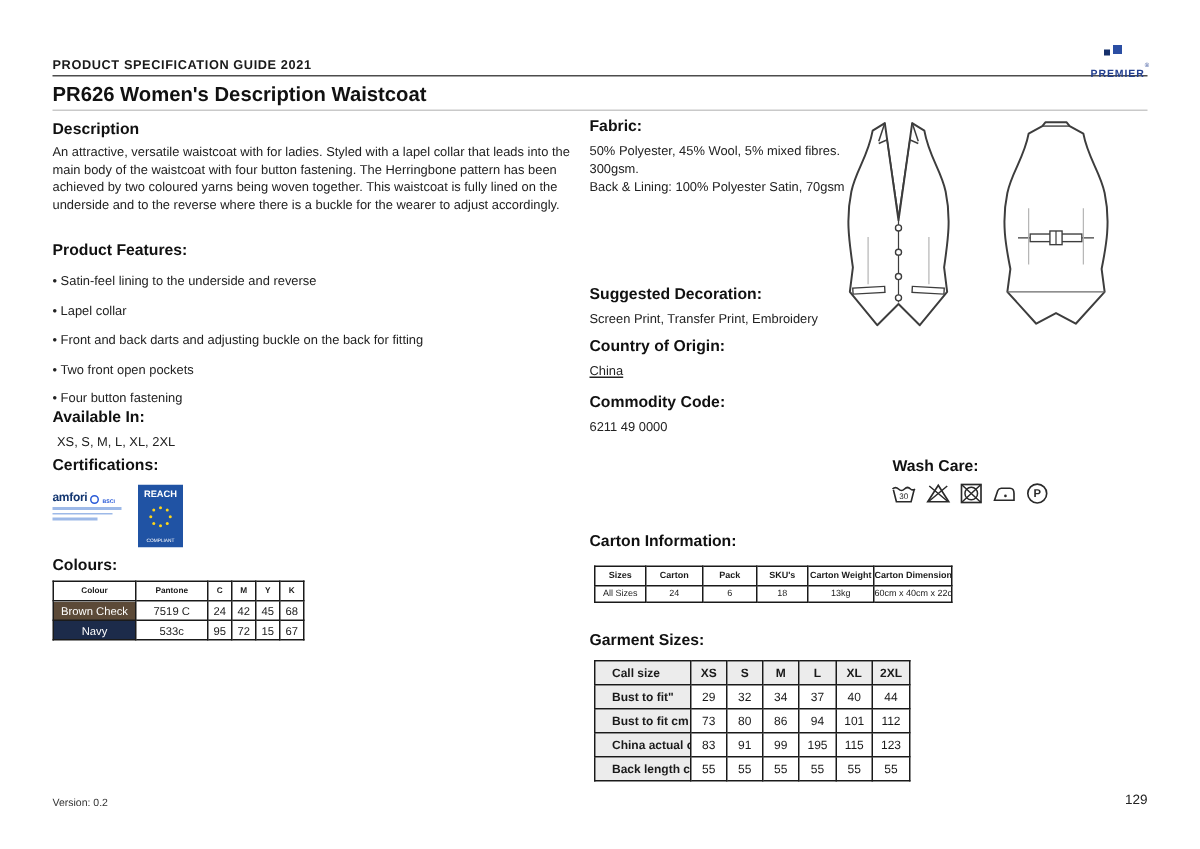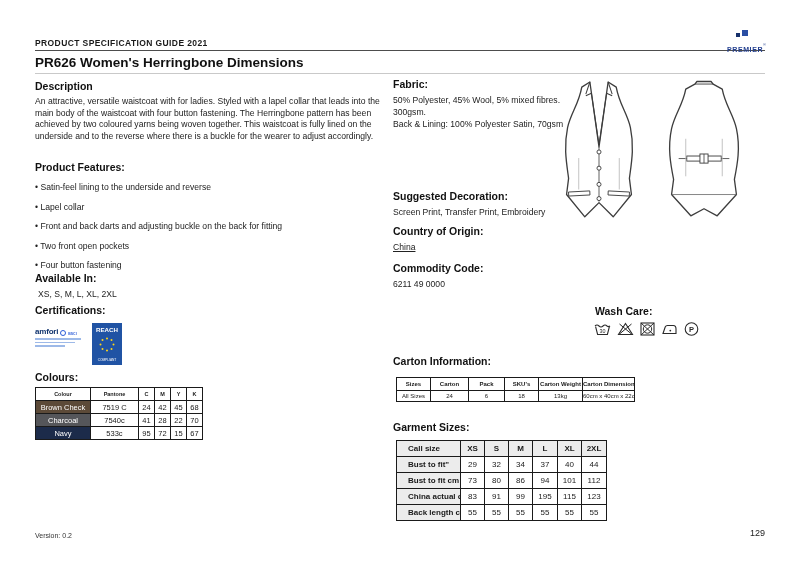--- a/index.html
+++ b/index.html
@@ -66,21 +66,21 @@
 
   .val { font-size:8.6px; color:#222; }
 </style>
 </head>
 <body>
 
 <div class="page">
 
   <div class="abs small-header" style="left:35px; top:38px;">PRODUCT SPECIFICATION GUIDE 2021</div>
   <div class="abs rule-dark" style="left:35px; top:50px; width:730px;"></div>
-  <div class="abs page-title" style="left:35px; top:55px;">PR626 Women's Herringbone Dimensions</div>
+  <div class="abs page-title" style="left:35px; top:55px;">PR626 Women's Description Waistcoat</div>
   <div class="abs rule-light" style="left:35px; top:73px; width:730px;"></div>
 
   <div class="abs premier" style="left:727px; top:30px;">
     <div class="squares">
         <span class="sq1"></span>
         <span class="sq2"></span>
       </div>
     <span class="brand">PREMIER</span><span class="rmark">®</span>
   </div>
 
@@ -147,28 +147,20 @@
       <th>Y</th>
       <th>K</th>
     </tr>
     <tr>
       <td class="cname" style="background: rgb(92, 74, 56);">Brown Check</td>
       <td>7519 C</td>
       <td>24</td>
       <td>42</td>
       <td>45</td>
       <td>68</td>
-    </tr>
-    <tr>
-      <td class="cname" style="background: rgb(85, 86, 90);">Charcoal</td>
-      <td>7540c</td>
-      <td>41</td>
-      <td>28</td>
-      <td>22</td>
-      <td>70</td>
     </tr>
     <tr>
       <td class="cname" style="background: rgb(28, 43, 74);">Navy</td>
       <td>533c</td>
       <td>95</td>
       <td>72</td>
       <td>15</td>
       <td>67</td>
     </tr>
   </tbody>

